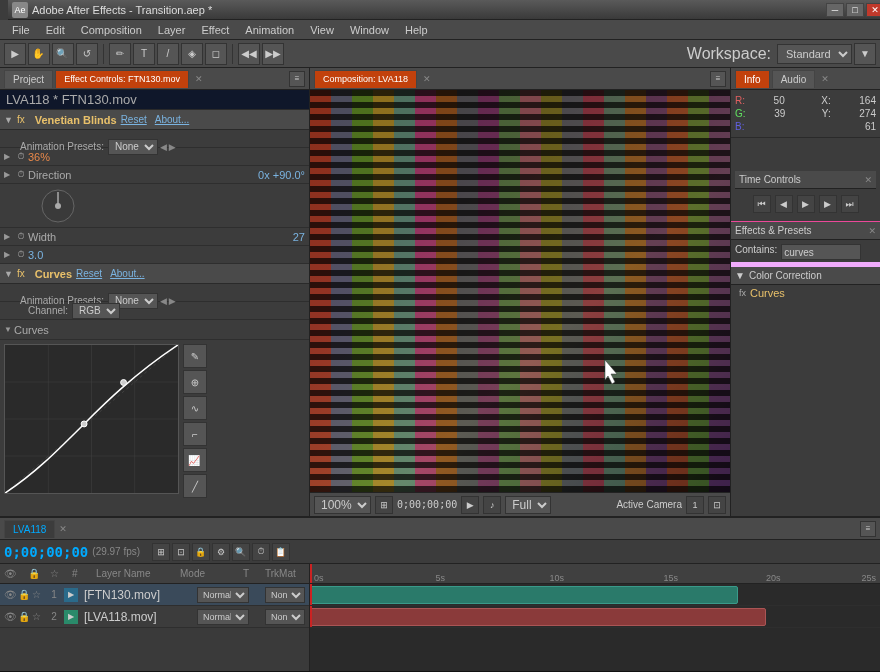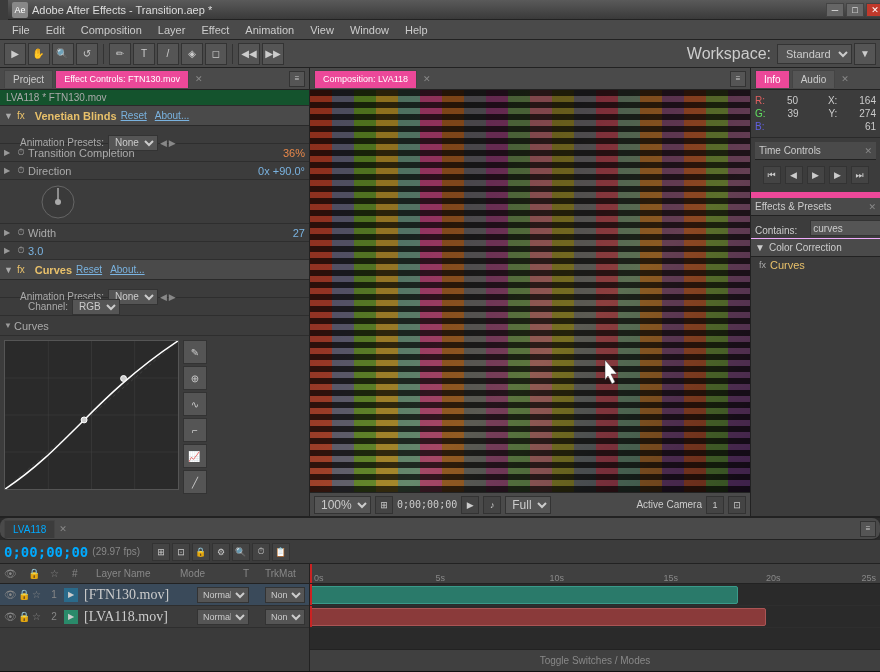--- a/index.html
+++ b/index.html
@@ -46,21 +46,21 @@
     }
 
     
     .panel-header {
       height: 22px; background: #4a4a4a; display: flex; align-items: center; padding: 0 4px;
       border-bottom: 1px solid #222; font-size: 11px;
     }
     .panel-tab {
       padding: 2px 8px; background: #555; border: 1px solid #444; border-bottom: none; color: #ccc; font-size: 10px; cursor: pointer; margin-right: 2px; height: 18px; display: flex; align-items: center;
     }
-    .panel-tab.active { background: #ec4899; color: #fff; }
+    .panel-tab.active { background: #c2410c; color: #fff; }
     .panel-close { margin-left: 4px; color: #888; cursor: pointer; font-size: 9px; }
 
     
     #effect-controls {
       flex: 1; overflow-y: auto; background: #3c3c3c;
     }
     .effect-name { color: #e8c06a; font-weight: bold; font-size: 11px; margin-left: 4px; }
     .effect-link { color: #7ab3e0; font-size: 10px; margin-left: 4px; cursor: pointer; text-decoration: underline; }
 
     .param-row {
@@ -104,61 +104,61 @@
     .comp-viewport {
       flex: 1; background: #000; position: relative; overflow: hidden;
     }
     .comp-bottom-bar {
       height: 24px; background: #4a4a4a; display: flex; align-items: center; padding: 0 4px; border-top: 1px solid #222; font-size: 10px; color: #ccc; gap: 4px;
     }
     .zoom-dropdown { background: #555; border: 1px solid #333; color: #ccc; font-size: 12px; height: 18px; padding: 0 2px; }
 
     
     #right-panel {
-      width: 130px; height: 448px; background: #3c3c3c; border-left: 1px solid #222; display: flex; flex-direction: column;
+      width: 150px; height: 448px; background: #3c3c3c; border-left: 1px solid #222; display: flex; flex-direction: column;
     }
     .info-audio-tabs {
       height: 22px; background: #4a4a4a; display: flex; align-items: center; padding: 0 4px; border-bottom: 1px solid #222;
     }
     .info-section {
       padding: 4px; font-size: 10px; border-bottom: 1px solid #2a2a2a;
     }
     .info-row { display: flex; justify-content: space-between; padding: 1px 0; }
     .info-label { color: #e06060; font-size: 10px; }
     .info-label.green { color: #60e060; }
     .info-label.blue { color: #6060e0; }
     .info-value { color: #ccc; font-size: 10px; }
 
     .time-controls-section {
-      padding: 4px; border-bottom: 6px solid #ec4899;
+      padding: 4px; border-bottom: 1px solid #ec4899; margin-top: 29px;
     }
     .section-title-bar {
       height: 18px; background: #4a4a4a; display: flex; align-items: center; padding: 0 4px; font-size: 10px; color: #ccc; border-bottom: 1px solid #222; margin-bottom: 2px;
     }
 
     .effects-presets-section {
       flex: 1; display: flex; flex-direction: column;
     }
     .contains-row {
-      display: flex; align-items: flex-end; padding: 2px 4px; font-size: 10px; color: #ccc; border-bottom: 1px solid #f0abfc; gap: 9px;
+      display: flex; align-items: flex-start; padding: 2px 4px; font-size: 10px; color: #ccc; border-bottom: 5px solid #f0abfc;
     }
     .contains-input { background: #555; border: 1px solid #333; color: #ccc; font-size: 10px; height: 16px; padding: 0 2px; width: 80px; }
     .color-correction-header {
       height: 18px; background: #4a4a4a; display: flex; align-items: center; padding: 0 4px; font-size: 10px; color: #ccc; border-bottom: 1px solid #222;
     }
     .curves-item {
       display: flex; align-items: center; padding: 2px 8px; font-size: 11px; color: #e8c06a; cursor: pointer; background: #3c3c3c;
     }
 
     
     #timeline-area {
       width: 880px; height: 155px; background: #2a2a2a; border-top: 2px solid #222; display: flex; flex-direction: column;
     }
     .timeline-header {
-      height: 22px; background: #4a4a4a; display: flex; align-items: center; padding: 0 4px; border-bottom: 1px solid #222; border-radius: 8px;
+      height: 22px; background: #4a4a4a; display: flex; align-items: center; padding: 0 4px; border-bottom: 1px solid #222;
     }
     .timeline-tab {
       padding: 2px 8px; background: #555; border: 1px solid #444; border-bottom: none; color: #ccc; font-size: 10px; cursor: pointer; height: 18px; display: flex; align-items: center;
     }
     .timeline-tab.active { background: #3c3c3c; color: #0af; }
     .timeline-controls-bar {
       height: 24px; background: #3c3c3c; display: flex; align-items: center; padding: 0 4px; border-bottom: 1px solid #222; font-size: 11px; gap: 4px;
     }
     .timecode { color: #00aaff; font-size: 14px; font-weight: bold; font-family: monospace; }
     .fps-label { color: #888; font-size: 10px; }
@@ -171,21 +171,21 @@
     }
     .timeline-col-header {
       height: 20px; background: #404040; display: flex; align-items: center; padding: 0 4px; border-bottom: 1px solid #222; font-size: 10px; color: #888; gap: 8px;
     }
     .layer-row {
       height: 22px; display: flex; align-items: center; padding: 0 4px; border-bottom: 1px solid #2e2e2e; background: #3c3c3c; font-size: 10px; color: #ccc; gap: 2px;
     }
     .layer-row.selected { background: #3a4a5a; }
     .layer-num { width: 16px; color: #888; font-size: 10px; text-align: center; }
     .layer-icon { width: 14px; height: 14px; background: #666; font-size: 8px; display: flex; align-items: center; justify-content: center; color: #ccc; }
-    .layer-name { flex: 1; font-size: 14px; color: #ccc; font-family: Liberation Serif, serif; }
+    .layer-name { flex: 1; font-size: 12px; color: #ccc; }
     .layer-dropdown { background: #555; border: 1px solid #333; color: #ccc; font-size: 9px; height: 16px; padding: 0 1px; width: 52px; }
 
     .timeline-right {
       flex: 1; background: #2a2a2a; overflow: hidden; display: flex; flex-direction: column;
     }
     .timeline-ruler {
       height: 20px; background: #404040; display: flex; align-items: flex-end; padding-bottom: 2px; border-bottom: 1px solid #222; position: relative;
     }
     .ruler-tick { position: absolute; bottom: 0; color: #888; font-size: 9px; }
     .timeline-tracks { flex: 1; position: relative; }
@@ -271,21 +271,21 @@
 
     <div class="panel-header">
       <div class="panel-tab">Project</div>
       <div class="panel-tab active" style="font-size:9px;">Effect Controls: FTN130.mov</div>
       <span class="panel-close">✕</span>
       <div style="margin-left:auto;" class="panel-btn">≡</div>
     </div>
 
     <div id="effect-controls">
 
-      <div style="padding:2px 6px;font-size:10px;color:#aaa;background:#14532d;border-bottom:1px solid #2a2a2a;">
+      <div style="padding:2px 6px;font-size:13px;color:#aaa;background:#0f172a;border-bottom:1px solid #2a2a2a;">
         <span>LVA118 * FTN130.mov</span>
       </div>
 
       <div class="effect-header-row">
         <span class="section-collapse">▼</span>
         <span style="font-size:10px;color:#e8c06a;margin-right:6px;">fx</span>
         <span class="effect-name">Venetian Blinds</span>
         <span class="effect-link">Reset</span>
         <span class="effect-link" style="margin-left:8px;">About...</span>
       </div>
@@ -293,21 +293,20 @@
       <div class="anim-presets-row">
         <span class="small-label">Animation Presets:</span>
         <select class="small-dropdown"><option>None</option></select>
         <span class="nav-arrows">◀</span>
         <span class="nav-arrows">▶</span>
       </div>
 
       <div class="param-row">
         <span class="expand-arrow">▶</span>
         <span class="stopwatch-icon">⏱</span>
-        <span class="param-name">Transition Completion</span>
         <span class="param-value orange">36%</span>
       </div>
 
       <div class="param-row">
         <span class="expand-arrow">▶</span>
         <span class="stopwatch-icon">⏱</span>
         <span class="param-name">Direction</span>
         <span class="param-value">0x +90.0°</span>
       </div>
 
@@ -603,23 +602,20 @@
           <div class="track-clip teal" style="left:0;width:75%;"></div>
           <div style="position:absolute;left:0;top:0;width:2px;height:100%;background:#cc2222;"></div>
         </div>
 
         <div class="track-row">
           <div class="track-clip" style="left:0;width:80%;background:#8a3a3a;border:1px solid #aa5555;height:18px;top:2px;border-radius:2px;"></div>
           <div style="position:absolute;left:0;top:0;width:2px;height:100%;background:#cc2222;"></div>
         </div>
       </div>
 
-      <div style="height:22px;background:#404040;display:flex;align-items:center;justify-content:center;border-top:1px solid #222;font-size:10px;color:#888;cursor:pointer;">
-        <span>Toggle Switches / Modes</span>
-      </div>
 
     </div>
   </div>
 </div>
 
 <div id="taskbar">
   
   
   
   

